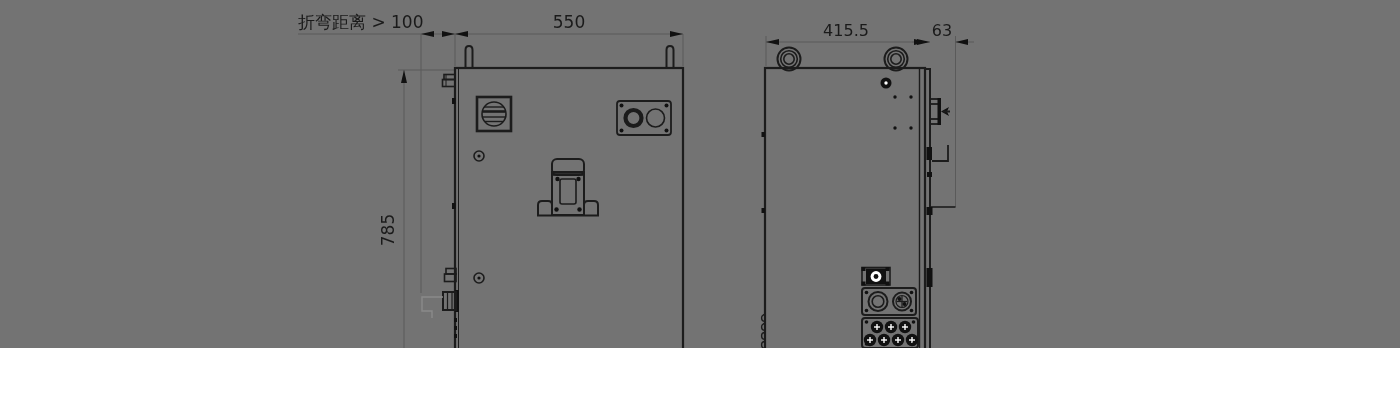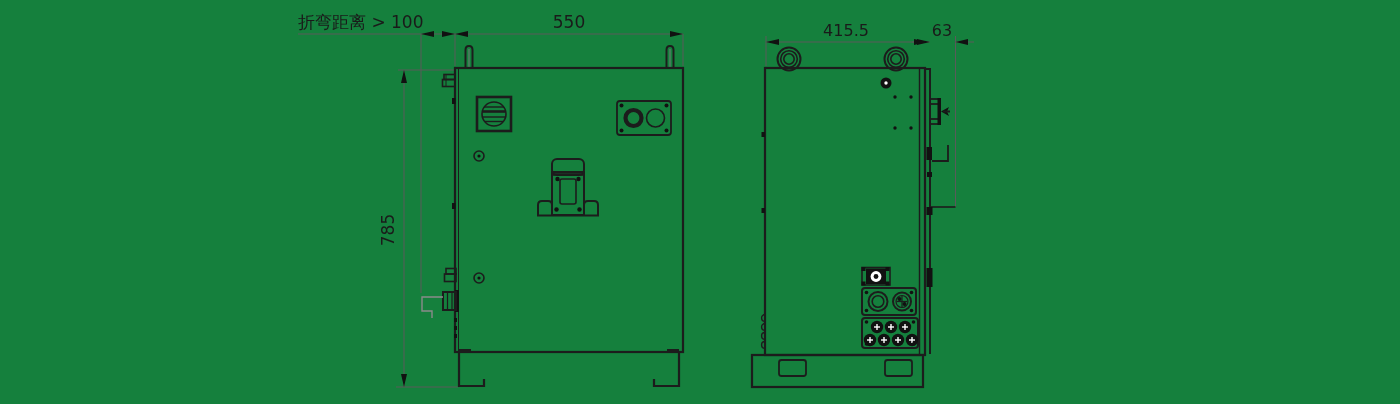--- a/index.html
+++ b/index.html
@@ -1,19 +1,19 @@
 <!DOCTYPE html>
 <html><head>
 <meta charset="utf-8">
 <style>
   html,body{margin:0;padding:0;background:#ffffff;}
   .canvas{
     position:relative;
-    width:1400px;height:404px;
-    background:#15803d;
+    width:1400px;height:348px;
+    background:#737373;
     font-family:"DejaVu Sans","Liberation Sans",sans-serif;
     overflow:hidden;
   }
   svg{display:block;}
   text{
     font-family:"DejaVu Sans","Liberation Sans",sans-serif;
     fill:#1a1a1a;
   }
 </style>
 </head>

